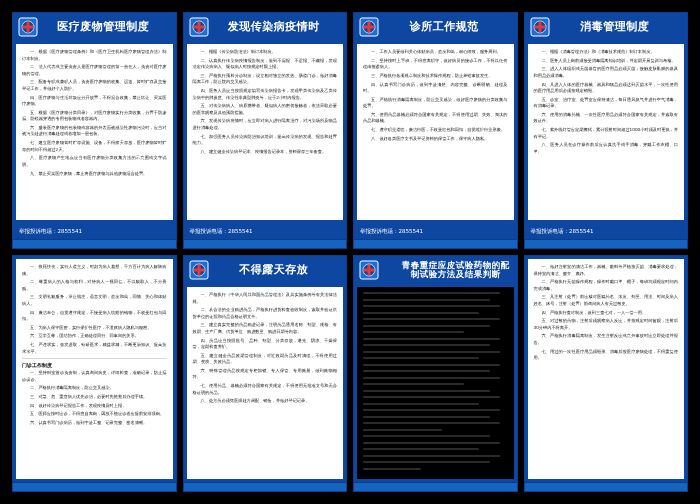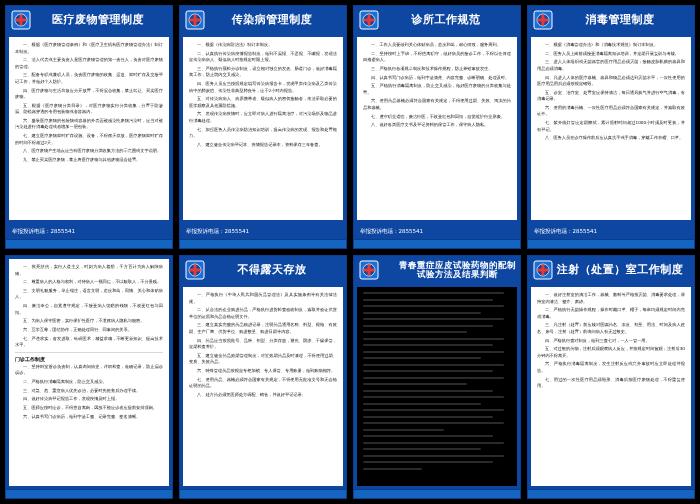--- a/index.html
+++ b/index.html
@@ -1,18 +1,18 @@
 <!DOCTYPE html>
 <html><head>
 <meta charset="utf-8">
 <style>
   html,body{margin:0;padding:0;background:#000;}
   body{width:700px;height:504px;overflow:hidden;font-family:"DejaVu Sans","Liberation Sans",sans-serif;}
   #sheet{position:relative;width:700px;height:504px;background:#000;}
-  .grid{display:grid;grid-template-columns:repeat(4,1fr);grid-template-rows:repeat(2,1fr);gap:6px;padding:5px;box-sizing:border-box;width:700px;height:504px;}
+  .grid{display:grid;grid-template-columns:repeat(4,1fr);grid-template-rows:repeat(2,1fr);gap:6px;padding:12px;box-sizing:border-box;width:700px;height:504px;}
   .card{position:relative;background:#0d47a1;border:1px solid #0b3f92;display:flex;flex-direction:column;overflow:hidden;}
   .card .hdr{position:relative;height:28px;background:#0d47a1;display:flex;align-items:center;justify-content:center;flex:0 0 auto;}
   .card .hdr .emblem{position:absolute;left:5px;top:4px;width:20px;height:20px;}
   .card .hdr .ttl{color:#fff;font-size:11px;font-weight:bold;letter-spacing:.5px;text-align:center;line-height:1.1;padding:0 4px 0 22px;}
   .card .hdr .ttl.two{font-size:8.5px;padding-left:24px;margin-left:21px;}
   .body{flex:1 1 auto;margin:3px;background:#ffffff;position:relative;overflow:hidden;}
   .body.blk{background:#000;}
   .inner{padding:5px 6px 4px 6px;box-sizing:border-box;height:100%;overflow:hidden;}
   .para{font-size:4.2px;line-height:1.55;color:#111;text-align:justify;margin:0 0 2.2px 0;}
   .para.ind{text-indent:8px;}
@@ -63,21 +63,21 @@
 
     <div class="card">
       <div class="hdr">
         <span class="emblem">
           <svg viewBox="0 0 40 40" width="20" height="20">
               <rect x="2" y="2" width="36" height="36" rx="4" fill="#1a6fd6" stroke="#ffffff" stroke-width="2"></rect>
               <circle cx="20" cy="20" r="12" fill="#0d47a1" stroke="#ffffff" stroke-width="1.5"></circle>
               <path d="M17 9h6v8h8v6h-8v8h-6v-8H9v-6h8z" fill="#e53935"></path>
             </svg>
         </span>
-        <span class="ttl">传染病管理制度</span>
+        <span class="ttl">发现传染病疫情时</span>
       </div>
       <div class="body">
         <div class="inner">
           <p class="para ind">一、根据《传染病防治法》制订本制度。</p>
           <p class="para ind">二、认真执行传染病疫情报告制度，做到不漏报、不迟报、不瞒报，发现法定传染病病人、疑似病人时按规定时限上报。</p>
           <p class="para ind">三、严格执行预检分诊制度，设立相对独立的发热、肠道门诊，做好消毒隔离工作，防止院内交叉感染。</p>
           <p class="para ind">四、医务人员应当按照规定填写传染病报告卡，发现甲类传染病及乙类传染病中的肺炭疽、传染性非典型肺炎等，应于2小时内报告。</p>
           <p class="para ind">五、对传染病病人、病原携带者、疑似病人的密切接触者，依法采取必要的医学观察及其他预防措施。</p>
           <p class="para ind">六、发现传染病疫情时，应立即对病人进行隔离治疗，对污染场所及物品进行消毒处理。</p>
           <p class="para ind">七、加强医务人员传染病防治知识培训，提高传染病的发现、报告和处置能力。</p>
@@ -237,30 +237,20 @@
           <div class="line w80"></div>
           <div class="line w95"></div>
           <div class="line w88"></div>
           <div class="line w40"></div>
         </div>
       </div>
       <div class="stripe"></div>
     </div>
 
     <div class="card">
-      <div class="hdr">
-        <span class="emblem">
-          <svg viewBox="0 0 40 40" width="20" height="20">
-              <rect x="2" y="2" width="36" height="36" rx="4" fill="#1a6fd6" stroke="#ffffff" stroke-width="2"></rect>
-              <circle cx="20" cy="20" r="12" fill="#0d47a1" stroke="#ffffff" stroke-width="1.5"></circle>
-              <path d="M17 9h6v8h8v6h-8v8h-6v-8H9v-6h8z" fill="#e53935"></path>
-            </svg>
-        </span>
-        <span class="ttl">注射（处置）室工作制度</span>
-      </div>
       <div class="body">
         <div class="inner">
           <p class="para ind">一、做好注射室的清洁工作，器械、敷料等严格按灭菌、消毒要求处理，保持室内清洁、整齐、肃静。</p>
           <p class="para ind">二、严格执行无菌操作规程，操作时戴口罩、帽子，每班均须规定时间内完成消毒。</p>
           <p class="para ind">三、凡注射（处置）前应核对医嘱药名、浓度、剂量、用法、时间及病人姓名、床号，注射（处置）前询问病人有无过敏史。</p>
           <p class="para ind">四、严格执行查对制度，做到三查七对，一人一管一用。</p>
           <p class="para ind">五、对过敏的药物，注射后须观察病人反应，并按规定时间留观；注射后30分钟内不得离开。</p>
           <p class="para ind">六、严格执行消毒隔离制度，发生注射反应或意外事故时应立即处理并报告。</p>
           <p class="para ind">七、用过的一次性医疗用品须毁形、消毒后按医疗废物处理，不得重复使用。</p>
         </div>

